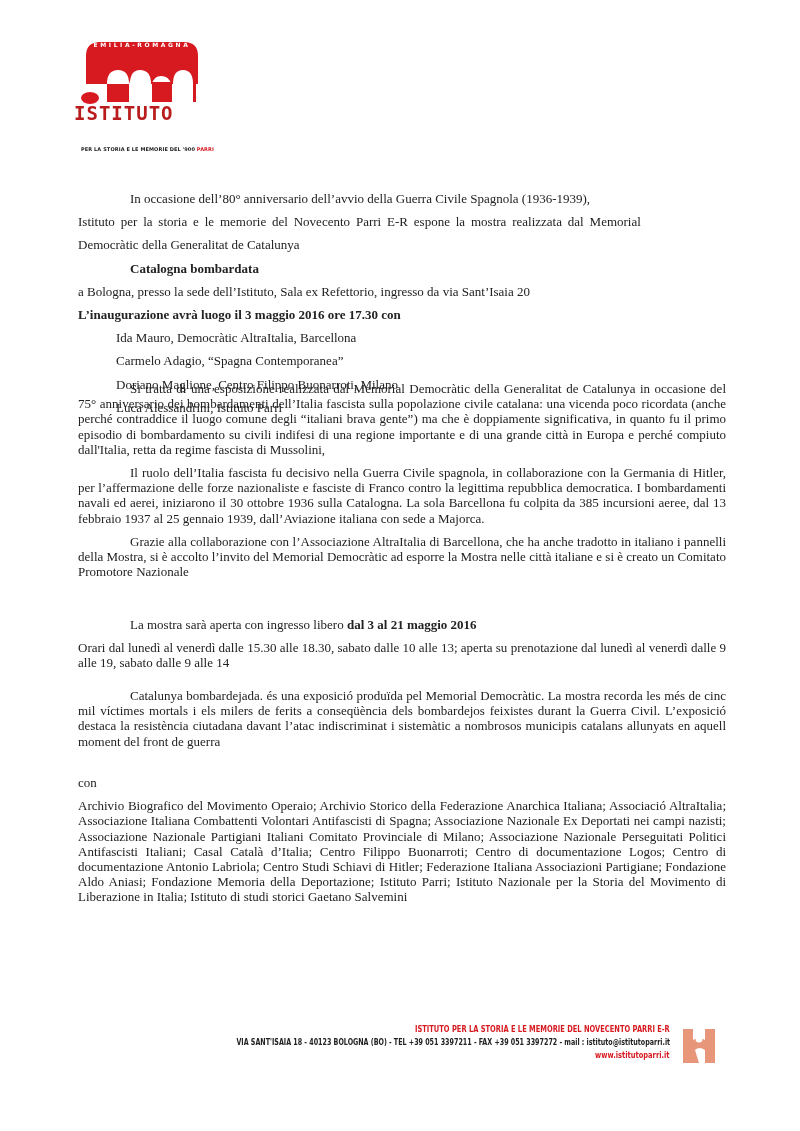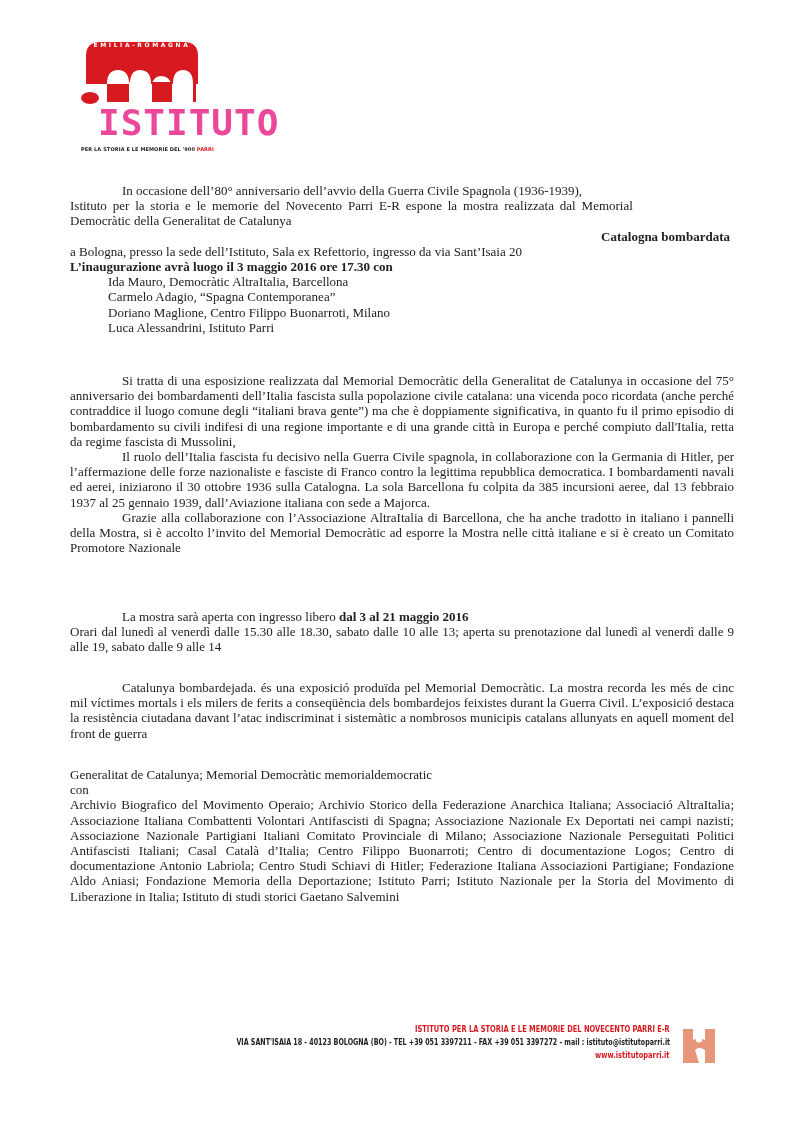--- a/index.html
+++ b/index.html
@@ -7,35 +7,35 @@
          font-family: "Liberation Serif", "DejaVu Serif", serif; color: #222; }
   .page { position: absolute; left: 0; top: 0; width: 800px; height: 1131px; }
 
   
   .logo { position: absolute; left: 74px; top: 40px; width: 134px; height: 118px; }
   .logo svg { display: block; }
   .logo-region { position: absolute; left: 12px; top: 1px; width: 112px; text-align: center;
                  font-family: "DejaVu Sans", sans-serif; font-size: 6px; letter-spacing: 2.6px;
                  color: #fff; font-weight: bold; }
   .logo-word { position: absolute; left: 0px; top: 62px; font-family: "DejaVu Sans Mono", monospace;
-               font-weight: bold; font-size: 36px; color: #ec4899; letter-spacing: 1px; margin-left: 24px; }
+               font-weight: bold; font-size: 19px; color: #b91c1c; letter-spacing: 1px; }
   .logo-sub { position: absolute; left: 7px; top: 106px; font-family: "DejaVu Sans", sans-serif;
               font-size: 5px; font-weight: bold; color: #222; white-space: nowrap; letter-spacing: 0.1px; }
   .logo-sub .red { color: #d71920; }
 
   
   .text { position: absolute; left: 70px; width: 660px; font-size: 13px; line-height: 15.2px; }
   .justify { text-align: justify; text-align-last: left; }
   .indent { text-indent: 52px; }
   .line { white-space: nowrap; }
   .bold { font-weight: bold; }
   .it { }
-  p { margin: 0; }
+  p { margin: 8px; }
   .speakers { padding-left: 38px; }
-  .boldtitle { font-weight: bold; padding-left: 52px; text-align: right; }
+  .boldtitle { font-weight: bold; padding-left: 52px; }
 
   
   .footer { position: absolute; left: 170px; top: 1024px; width: 500px; height: 46px; }
   .f-title { position: absolute; right: 0; top: 0; font-family: "DejaVu Sans", sans-serif;
              font-weight: bold; font-size: 8.6px; color: #d71920; white-space: nowrap;
              transform: scaleX(0.78); transform-origin: right top; }
   .f-addr { position: absolute; right: 0; top: 13px; font-family: "DejaVu Sans", sans-serif;
             font-weight: bold; font-size: 8.6px; color: #222; white-space: nowrap;
             transform: scaleX(0.74); transform-origin: right top; }
   .f-web { position: absolute; right: 0; top: 26px; font-family: "DejaVu Sans", sans-serif;
@@ -94,21 +94,20 @@
       <span>La mostra sarà aperta con ingresso libero </span><span class="bold">dal 3 al 21 maggio 2016</span>
     </p>
     <p>Orari dal lunedì al venerdì dalle 15.30 alle 18.30, sabato dalle 10 alle 13; aperta su prenotazione dal lunedì al venerdì dalle 9 alle 19, sabato dalle 9 alle 14</p>
   </div>
 
   <div class="text justify it" style="top:680px; width:664px;">
     <p class="indent">Catalunya bombardejada. és una exposició produïda pel Memorial Democràtic. La mostra recorda les més de cinc mil víctimes mortals i els milers de ferits a conseqüència dels bombardejos feixistes durant la Guerra Civil. L’exposició destaca la resistència ciutadana davant l’atac indiscriminat i sistemàtic a nombrosos municipis catalans allunyats en aquell moment del front de guerra</p>
   </div>
 
   <div class="text justify" style="top:767px; width:664px;">
-    <p>Generalitat de Catalunya; Memorial Democràtic memorialdemocratic</p>
     <p>con</p>
     <p>Archivio Biografico del Movimento Operaio; Archivio Storico della Federazione Anarchica Italiana; Associació AltraItalia; Associazione Italiana Combattenti Volontari Antifascisti di Spagna; Associazione Nazionale Ex Deportati nei campi nazisti; Associazione Nazionale Partigiani Italiani Comitato Provinciale di Milano; Associazione Nazionale Perseguitati Politici Antifascisti Italiani; Casal Català d’Italia; Centro Filippo Buonarroti; Centro di documentazione Logos; Centro di documentazione Antonio Labriola; Centro Studi Schiavi di Hitler; Federazione Italiana Associazioni Partigiane; Fondazione Aldo Aniasi; Fondazione Memoria della Deportazione; Istituto Parri; Istituto Nazionale per la Storia del Movimento di Liberazione in Italia; Istituto di studi storici Gaetano Salvemini</p>
   </div>
 
   <div class="footer">
     <div class="f-title">ISTITUTO PER LA STORIA E LE MEMORIE DEL NOVECENTO PARRI E-R</div>
     <div class="f-addr">VIA SANT'ISAIA 18 - 40123 BOLOGNA (BO) - TEL +39 051 3397211 - FAX +39 051 3397272 - mail : istituto@istitutoparri.it</div>
     <div class="f-web">www.istitutoparri.it</div>
   </div>
   <div class="f-icon">

